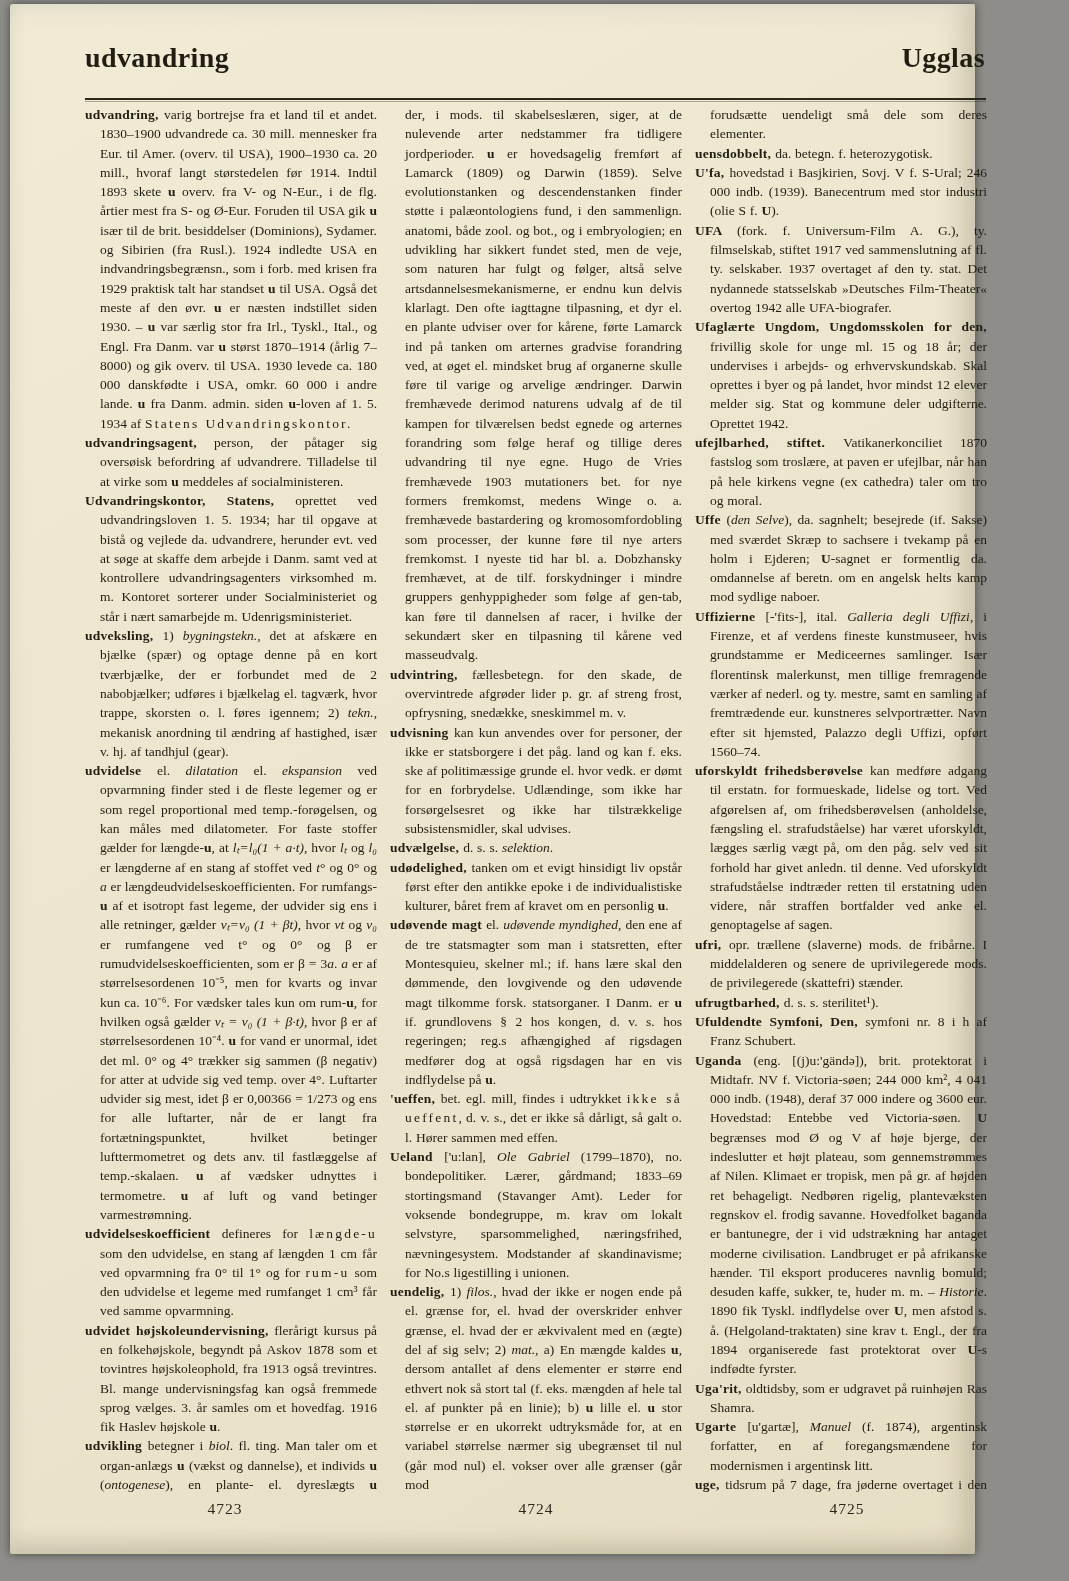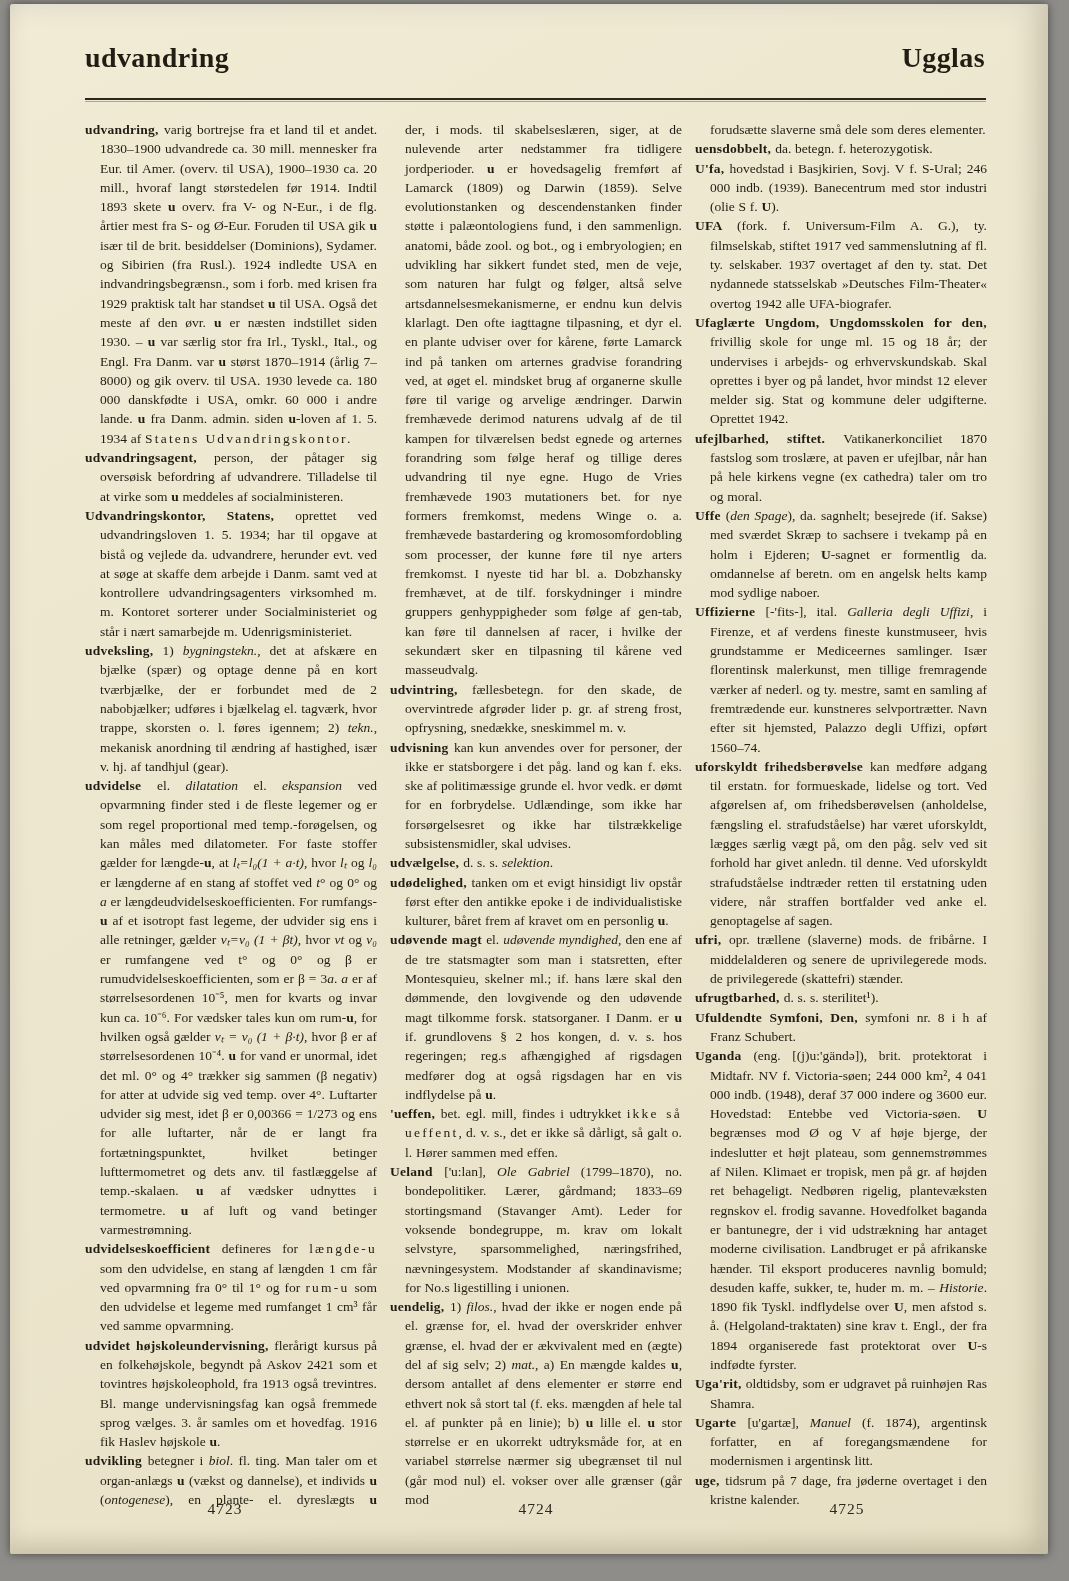--- a/index.html
+++ b/index.html
@@ -4,42 +4,43 @@
 <style>
   html,body{margin:0;padding:0;}
   body{
     width:1069px;height:1581px;
     background:#8e8d89;
     overflow:hidden;
     font-family:"Liberation Serif", serif;
   }
   .paper{
     position:absolute;left:10px;top:4px;
-    width:1038px;height:1550px;
+    width:952px;height:1550px;
     background:linear-gradient(150deg,#f1ebd5 0%,#ece5cd 55%,#e7dfc4 100%);
     box-shadow:0 0 10px rgba(0,0,0,.5),
                inset -16px 0 26px rgba(60,50,30,.14),
                inset 0 -12px 20px rgba(60,50,30,.10),
                inset 0 8px 14px rgba(255,255,255,.25);
     border-radius:3px 2px 2px 2px;
     color:#211d13;
+    padding-left:13px;
   }
   .header{
     position:absolute;left:75px;top:38px;width:900px;
     display:flex;justify-content:space-between;align-items:flex-end;
     font-weight:bold;font-size:28px;letter-spacing:.4px;
   }
   .rule{
     position:absolute;left:75px;top:94px;width:901px;
     border-top:2.5px solid #2b271d;
     border-bottom:1px solid rgba(43,39,29,.35);
     height:1px;
   }
   .cols{
-    position:absolute;left:75px;top:116px;width:902px;
+    position:absolute;left:75px;top:101px;width:902px;
     display:flex;gap:13px;
   }
   .col{
     width:292px;max-height:1392px;overflow:hidden;
     text-align:justify;
   }
   .entry{
     margin:0;
     font-size:13.5px;line-height:19.3px;
     padding-left:15px;text-indent:-15px;
@@ -73,42 +74,42 @@
   <div class="rule"></div>
 
   <div class="cols">
     <div class="col">
         <p class="entry"><b class="hw">udvandring, </b><span>varig bortrejse fra et land til et andet. 1830–1900 udvandrede ca. 30 mill. mennesker fra Eur. til Amer. (overv. til USA), 1900–1930 ca. 20 mill., hvoraf langt størstedelen før 1914. Indtil 1893 skete </span><span class="bd">u</span><span> overv. fra V- og N-Eur., i de flg. årtier mest fra S- og Ø-Eur. Foruden til USA gik </span><span class="bd">u</span><span> især til de brit. besiddelser (Dominions), Sydamer. og Sibirien (fra Rusl.). 1924 indledte USA en indvandringsbegrænsn., som i forb. med krisen fra 1929 praktisk talt har standset </span><span class="bd">u</span><span> til USA. Også det meste af den øvr. </span><span class="bd">u</span><span> er næsten indstillet siden 1930. – </span><span class="bd">u</span><span> var særlig stor fra Irl., Tyskl., Ital., og Engl. Fra Danm. var </span><span class="bd">u</span><span> størst 1870–1914 (årlig 7–8000) og gik overv. til USA. 1930 levede ca. 180 000 danskfødte i USA, omkr. 60 000 i andre lande. </span><span class="bd">u</span><span> fra Danm. admin. siden </span><span class="bd">u</span><span>-loven af 1. 5. 1934 af </span><span class="spc">Statens Udvandringskontor.</span></p>
         <p class="entry"><b class="hw">udvandringsagent, </b><span>person, der påtager sig oversøisk befordring af udvandrere. Tilladelse til at virke som </span><span class="bd">u</span><span> meddeles af socialministeren.</span></p>
         <p class="entry"><b class="hw">Udvandringskontor, Statens, </b><span>oprettet ved udvandringsloven 1. 5. 1934; har til opgave at bistå og vejlede da. udvandrere, herunder evt. ved at søge at skaffe dem arbejde i Danm. samt ved at kontrollere udvandringsagenters virksomhed m. m. Kontoret sorterer under Socialministeriet og står i nært samarbejde m. Udenrigsministeriet.</span></p>
         <p class="entry"><b class="hw">udveksling, </b><span>1) </span><span class="it">bygningstekn.</span><span>, det at afskære en bjælke (spær) og optage denne på en kort tværbjælke, der er forbundet med de 2 nabobjælker; udføres i bjælkelag el. tagværk, hvor trappe, skorsten o. l. føres igennem; 2) </span><span class="it">tekn.</span><span>, mekanisk anordning til ændring af hastighed, især v. hj. af tandhjul (gear).</span></p>
         <p class="entry"><b class="hw">udvidelse </b><span>el. </span><span class="it">dilatation</span><span> el. </span><span class="it">ekspansion</span><span> ved opvarmning finder sted i de fleste legemer og er som regel proportional med temp.-forøgelsen, og kan måles med dilatometer. For faste stoffer gælder for længde-</span><span class="bd">u</span><span>, at </span><span class="it">lₜ=l₀(1 + a·t)</span><span>, hvor </span><span class="it">lₜ</span><span> og </span><span class="it">l₀</span><span> er længderne af en stang af stoffet ved </span><span class="it">t</span><span>° og 0° og </span><span class="it">a</span><span> er længdeudvidelseskoefficienten. For rumfangs-</span><span class="bd">u</span><span> af et isotropt fast legeme, der udvider sig ens i alle retninger, gælder </span><span class="it">vₜ=v₀ (1 + βt)</span><span>, hvor </span><span class="it">vt</span><span> og </span><span class="it">v₀</span><span> er rumfangene ved t° og 0° og β er rumudvidelseskoefficienten, som er β = 3</span><span class="it">a</span><span>. </span><span class="it">a</span><span> er af størrelsesordenen 10⁻⁵, men for kvarts og invar kun ca. 10⁻⁶. For vædsker tales kun om rum-</span><span class="bd">u</span><span>, for hvilken også gælder </span><span class="it">vₜ = v₀ (1 + β·t)</span><span>, hvor β er af størrelsesordenen 10⁻⁴. </span><span class="bd">u</span><span> for vand er unormal, idet det ml. 0° og 4° trækker sig sammen (β negativ) for atter at udvide sig ved temp. over 4°. Luftarter udvider sig mest, idet β er 0,00366 = 1/273 og ens for alle luftarter, når de er langt fra fortætningspunktet, hvilket betinger lufttermometret og dets anv. til fastlæggelse af temp.-skalaen. </span><span class="bd">u</span><span> af vædsker udnyttes i termometre. </span><span class="bd">u</span><span> af luft og vand betinger varmestrømning.</span></p>
         <p class="entry"><b class="hw">udvidelseskoefficient </b><span>defineres for </span><span class="spc">længde-u</span><span> som den udvidelse, en stang af længden 1 cm får ved opvarmning fra 0° til 1° og for </span><span class="spc">rum-u</span><span> som den udvidelse et legeme med rumfanget 1 cm³ får ved samme opvarmning.</span></p>
-        <p class="entry"><b class="hw">udvidet højskoleundervisning, </b><span>flerårigt kursus på en folkehøjskole, begyndt på Askov 2421 som et tovintres højskoleophold, fra 1913 også trevintres. Bl. mange undervisningsfag kan også fremmede sprog vælges. 3. år samles om et hovedfag. 1916 fik Haslev højskole </span><span class="bd">u</span><span>.</span></p>
+        <p class="entry"><b class="hw">udvidet højskoleundervisning, </b><span>flerårigt kursus på en folkehøjskole, begyndt på Askov 1878 som et tovintres højskoleophold, fra 1913 også trevintres. Bl. mange undervisningsfag kan også fremmede sprog vælges. 3. år samles om et hovedfag. 1916 fik Haslev højskole </span><span class="bd">u</span><span>.</span></p>
         <p class="entry"><b class="hw">udvikling </b><span>betegner i </span><span class="it">biol</span><span>. fl. ting. Man taler om et organ-anlægs </span><span class="bd">u</span><span> (vækst og dannelse), et individs </span><span class="bd">u</span><span> (</span><span class="it">ontogenese</span><span>), en plante- el. dyreslægts </span><span class="bd">u</span><span> (</span><span class="it">fylogenese</span><span>) og om den stedfundne </span><span class="bd">u</span><span> (</span><span class="it">evolution</span></p>
       </div>
     <div class="col">
         <p class="entry cont"><span>der, i mods. til skabelseslæren, siger, at de nulevende arter nedstammer fra tidligere jordperioder. </span><span class="bd">u</span><span> er hovedsagelig fremført af Lamarck (1809) og Darwin (1859). Selve evolutionstanken og descendenstanken finder støtte i palæontologiens fund, i den sammenlign. anatomi, både zool. og bot., og i embryologien; en udvikling har sikkert fundet sted, men de veje, som naturen har fulgt og følger, altså selve artsdannelsesmekanismerne, er endnu kun delvis klarlagt. Den ofte iagttagne tilpasning, et dyr el. en plante udviser over for kårene, førte Lamarck ind på tanken om arternes gradvise forandring ved, at øget el. mindsket brug af organerne skulle føre til varige og arvelige ændringer. Darwin fremhævede derimod naturens udvalg af de til kampen for tilværelsen bedst egnede og arternes forandring som følge heraf og tillige deres udvandring til nye egne. Hugo de Vries fremhævede 1903 mutationers bet. for nye formers fremkomst, medens Winge o. a. fremhævede bastardering og kromosomfordobling som processer, der kunne føre til nye arters fremkomst. I nyeste tid har bl. a. Dobzhansky fremhævet, at de tilf. forskydninger i mindre gruppers genhyppigheder som følge af gen-tab, kan føre til dannelsen af racer, i hvilke der sekundært sker en tilpasning til kårene ved masseudvalg.</span></p>
         <p class="entry"><b class="hw">udvintring, </b><span>fællesbetegn. for den skade, de overvintrede afgrøder lider p. gr. af streng frost, opfrysning, snedække, sneskimmel m. v.</span></p>
         <p class="entry"><b class="hw">udvisning </b><span>kan kun anvendes over for personer, der ikke er statsborgere i det påg. land og kan f. eks. ske af politimæssige grunde el. hvor vedk. er dømt for en forbrydelse. Udlændinge, som ikke har forsørgelsesret og ikke har tilstrækkelige subsistensmidler, skal udvises.</span></p>
         <p class="entry"><b class="hw">udvælgelse, </b><span>d. s. s. </span><span class="it">selektion</span><span>.</span></p>
         <p class="entry"><b class="hw">udødelighed, </b><span>tanken om et evigt hinsidigt liv opstår først efter den antikke epoke i de individualistiske kulturer, båret frem af kravet om en personlig </span><span class="bd">u</span><span>.</span></p>
         <p class="entry"><b class="hw">udøvende magt </b><span>el. </span><span class="it">udøvende myndighed</span><span>, den ene af de tre statsmagter som man i statsretten, efter Montesquieu, skelner ml.; if. hans lære skal den dømmende, den lovgivende og den udøvende magt tilkomme forsk. statsorganer. I Danm. er </span><span class="bd">u</span><span> if. grundlovens § 2 hos kongen, d. v. s. hos regeringen; reg.s afhængighed af rigsdagen medfører dog at også rigsdagen har en vis indflydelse på </span><span class="bd">u</span><span>.</span></p>
         <p class="entry"><b class="hw">'ueffen, </b><span>bet. egl. mill, findes i udtrykket </span><span class="spc">ikke så ueffent</span><span>, d. v. s., det er ikke så dårligt, så galt o. l. Hører sammen med effen.</span></p>
         <p class="entry"><b class="hw">Ueland </b><span>['u:lan], </span><span class="it">Ole Gabriel</span><span> (1799–1870), no. bondepolitiker. Lærer, gårdmand; 1833–69 stortingsmand (Stavanger Amt). Leder for voksende bondegruppe, m. krav om lokalt selvstyre, sparsommelighed, næringsfrihed, nævningesystem. Modstander af skandinavisme; for No.s ligestilling i unionen.</span></p>
         <p class="entry"><b class="hw">uendelig, </b><span>1) </span><span class="it">filos.</span><span>, hvad der ikke er nogen ende på el. grænse for, el. hvad der overskrider enhver grænse, el. hvad der er ækvivalent med en (ægte) del af sig selv; 2) </span><span class="it">mat.</span><span>, a) En mængde kaldes </span><span class="bd">u</span><span>, dersom antallet af dens elementer er større end ethvert nok så stort tal (f. eks. mængden af hele tal el. af punkter på en linie); b) </span><span class="bd">u</span><span> lille el. </span><span class="bd">u</span><span> stor størrelse er en ukorrekt udtryksmåde for, at en variabel størrelse nærmer sig ubegrænset til nul (går mod nul) el. vokser over alle grænser (går mod </span></p>
       </div>
     <div class="col">
-        <p class="entry cont"><span>forudsætte slaverne små dele som deres elementer.</span></p>
+        <p class="entry cont"><span>forudsætte uendeligt små dele som deres elementer.</span></p>
         <p class="entry"><b class="hw">uensdobbelt, </b><span>da. betegn. f. heterozygotisk.</span></p>
         <p class="entry"><b class="hw">U'fa, </b><span>hovedstad i Basjkirien, Sovj. V f. S-Ural; 246 000 indb. (1939). Banecentrum med stor industri (olie S f. </span><span class="bd">U</span><span>).</span></p>
         <p class="entry"><b class="hw">UFA </b><span>(fork. f. Universum-Film A. G.), ty. filmselskab, stiftet 1917 ved sammenslutning af fl. ty. selskaber. 1937 overtaget af den ty. stat. Det nydannede statsselskab »Deutsches Film-Theater« overtog 1942 alle UFA-biografer.</span></p>
         <p class="entry"><b class="hw">Ufaglærte Ungdom, Ungdomsskolen for den, </b><span>frivillig skole for unge ml. 15 og 18 år; der undervises i arbejds- og erhvervskundskab. Skal oprettes i byer og på landet, hvor mindst 12 elever melder sig. Stat og kommune deler udgifterne. Oprettet 1942.</span></p>
         <p class="entry"><b class="hw">ufejlbarhed, stiftet. </b><span>Vatikanerkonciliet 1870 fastslog som troslære, at paven er ufejlbar, når han på hele kirkens vegne (ex cathedra) taler om tro og moral.</span></p>
-        <p class="entry"><b class="hw">Uffe </b><span>(</span><span class="it">den Spage</span><span>), da. sagnhelt; besejrede (if. Sakse) med sværdet Skræp to sachsere i tvekamp på en holm i Ejderen; </span><span class="bd">U</span><span>-sagnet er formentlig da. omdannelse af beretn. om en angelsk helts kamp mod sydlige naboer.</span></p>
+        <p class="entry"><b class="hw">Uffe </b><span>(</span><span class="it">den Selve</span><span>), da. sagnhelt; besejrede (if. Sakse) med sværdet Skræp to sachsere i tvekamp på en holm i Ejderen; </span><span class="bd">U</span><span>-sagnet er formentlig da. omdannelse af beretn. om en angelsk helts kamp mod sydlige naboer.</span></p>
         <p class="entry"><b class="hw">Uffizierne </b><span>[-'fits-], ital. </span><span class="it">Galleria degli Uffizi</span><span>, i Firenze, et af verdens fineste kunstmuseer, hvis grundstamme er Mediceernes samlinger. Især florentinsk malerkunst, men tillige fremragende værker af nederl. og ty. mestre, samt en samling af fremtrædende eur. kunstneres selvportrætter. Navn efter sit hjemsted, Palazzo degli Uffizi, opført 1560–74.</span></p>
         <p class="entry"><b class="hw">uforskyldt frihedsberøvelse </b><span>kan medføre adgang til erstatn. for formueskade, lidelse og tort. Ved afgørelsen af, om frihedsberøvelsen (anholdelse, fængsling el. strafudståelse) har været uforskyldt, lægges særlig vægt på, om den påg. selv ved sit forhold har givet anledn. til denne. Ved uforskyldt strafudståelse indtræder retten til erstatning uden videre, når straffen bortfalder ved anke el. genoptagelse af sagen.</span></p>
         <p class="entry"><b class="hw">ufri, </b><span>opr. trællene (slaverne) mods. de fribårne. I middelalderen og senere de uprivilegerede mods. de privilegerede (skattefri) stænder.</span></p>
         <p class="entry"><b class="hw">ufrugtbarhed, </b><span>d. s. s. sterilitet¹).</span></p>
         <p class="entry"><b class="hw">Ufuldendte Symfoni, Den, </b><span>symfoni nr. 8 i h af Franz Schubert.</span></p>
         <p class="entry"><b class="hw">Uganda </b><span>(eng. [(j)u:'gändə]), brit. protektorat i Midtafr. NV f. Victoria-søen; 244 000 km², 4 041 000 indb. (1948), deraf 37 000 indere og 3600 eur. Hovedstad: Entebbe ved Victoria-søen. </span><span class="bd">U</span><span> begrænses mod Ø og V af høje bjerge, der indeslutter et højt plateau, som gennemstrømmes af Nilen. Klimaet er tropisk, men på gr. af højden ret behageligt. Nedbøren rigelig, plantevæksten regnskov el. frodig savanne. Hovedfolket baganda er bantunegre, der i vid udstrækning har antaget moderne civilisation. Landbruget er på afrikanske hænder. Til eksport produceres navnlig bomuld; desuden kaffe, sukker, te, huder m. m. – </span><span class="it">Historie</span><span>. 1890 fik Tyskl. indflydelse over </span><span class="bd">U</span><span>, men afstod s. å. (Helgoland-traktaten) sine krav t. Engl., der fra 1894 organiserede fast protektorat over </span><span class="bd">U</span><span>-s indfødte fyrster.</span></p>
         <p class="entry"><b class="hw">Uga'rit, </b><span>oldtidsby, som er udgravet på ruinhøjen Ras Shamra.</span></p>
         <p class="entry"><b class="hw">Ugarte </b><span>[u'gartæ], </span><span class="it">Manuel</span><span> (f. 1874), argentinsk forfatter, en af foregangsmændene for modernismen i argentinsk litt.</span></p>
         <p class="entry"><b class="hw">uge, </b><span>tidsrum på 7 dage, fra jøderne overtaget i den kristne kalender.</span></p>
       </div>

